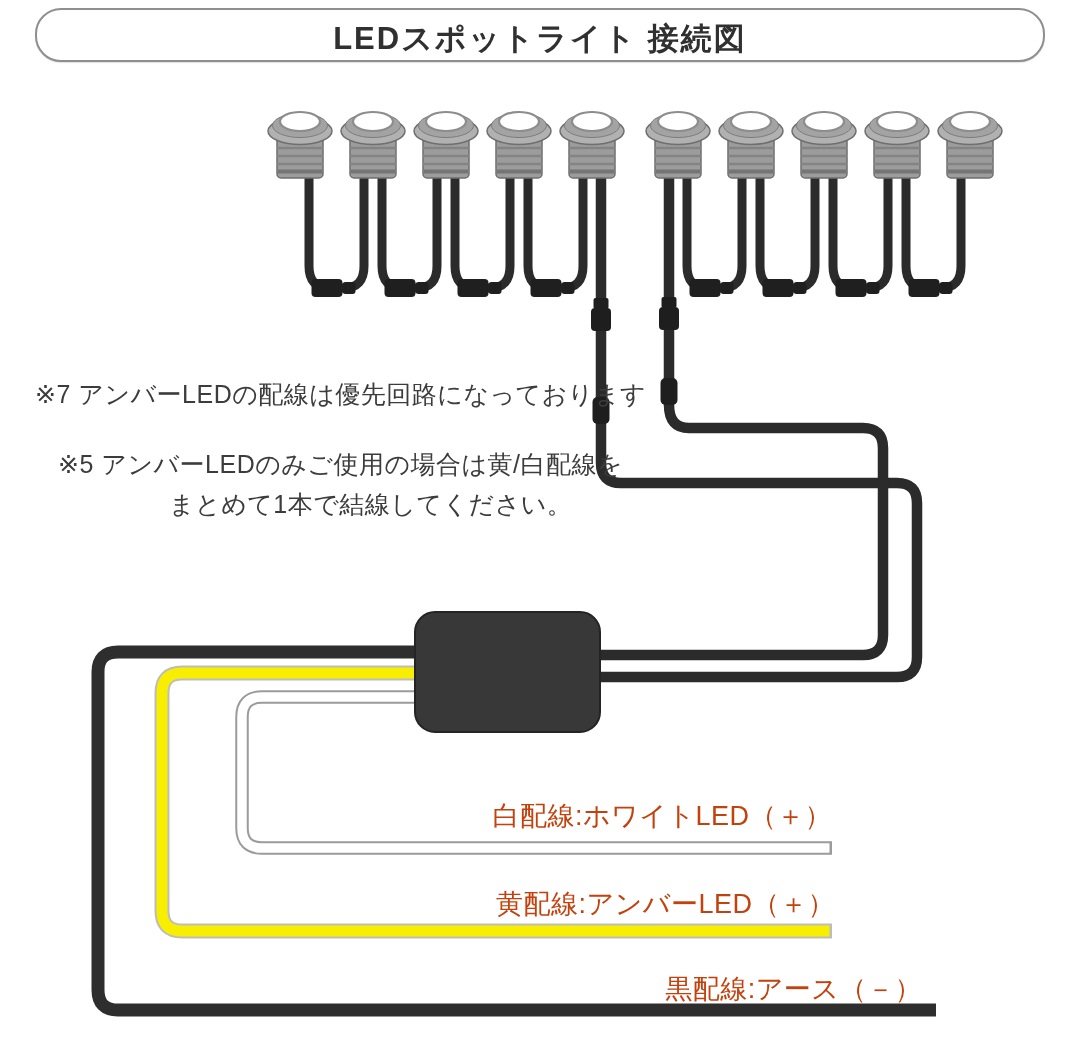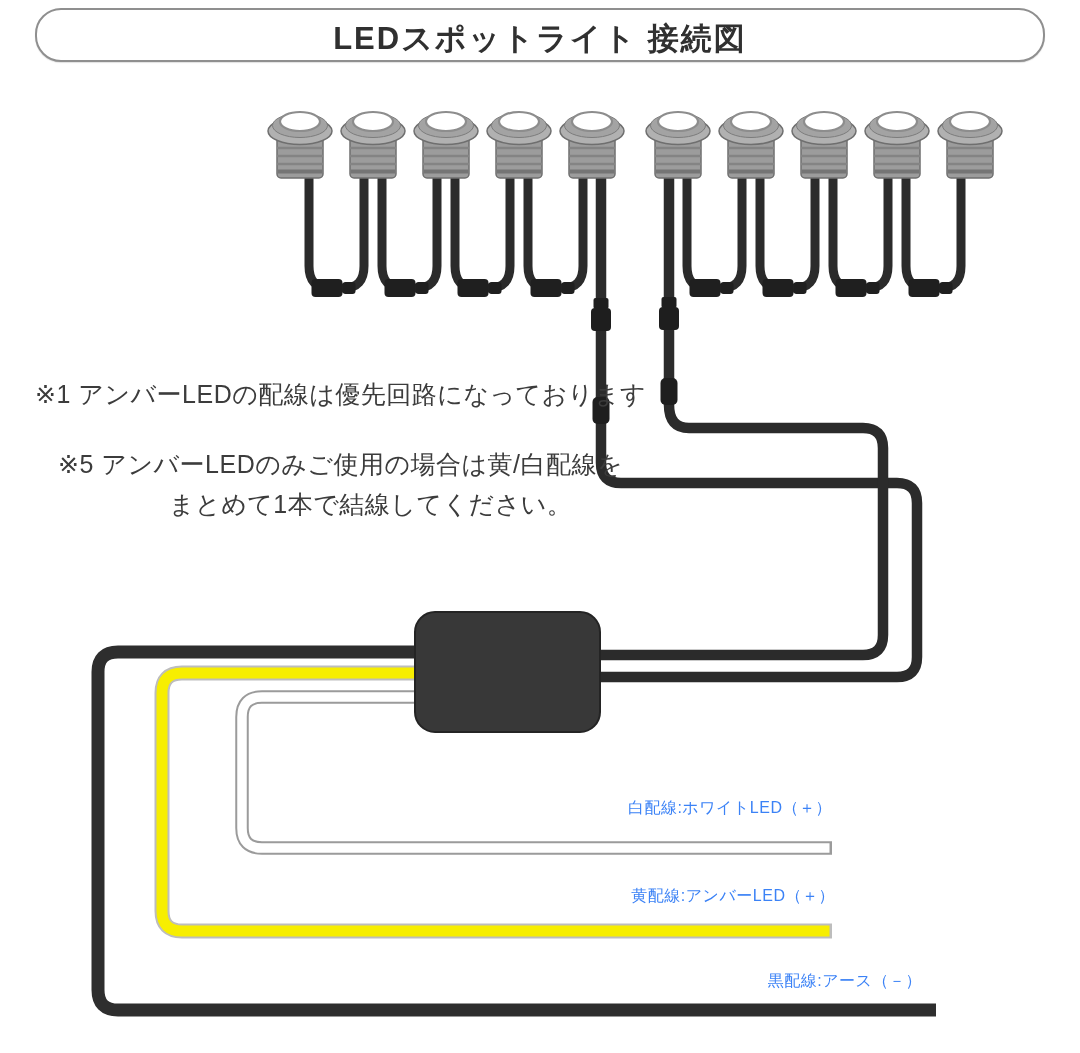--- a/index.html
+++ b/index.html
@@ -34,22 +34,22 @@
     color:#3c3c3c;
     font-weight:500;
     letter-spacing:0.5px;
     white-space:nowrap;
   }
   .note1{left:35px;top:378px;}
   .note2a{left:58px;top:448px;}
   .note2b{left:128px;top:488px;margin-left:41px;}
   .wire-label{
     position:absolute;
-    font-size:16px;
-    color:#3b82f6;
+    font-size:27px;
+    color:#c2410c;
     font-weight:500;
     letter-spacing:0.5px;
     white-space:nowrap;
   }
   .label-white{right:248px;top:798px;}
   .label-yellow{right:245px;top:886px;}
   .label-black{right:158px;top:971px;}
 </style>
 </head>
 <body>
@@ -178,21 +178,21 @@
       <ellipse cx="970" cy="125.5" rx="27.5" ry="12" fill="#a3a3a3" stroke="#7c7c7c" stroke-width="1"></ellipse>
       <ellipse cx="970" cy="121.5" rx="20" ry="9.5" fill="#ffffff" stroke="#8d8d8d" stroke-width="2.2"></ellipse>
     </g>
       </g>
     </svg>
 
   <div class="title-box">
     <span class="page-title">LEDスポットライト 接続図</span>
   </div>
 
-  <div class="note note1">※1 アンバーLEDの配線は優先回路になっております</div>
+  <div class="note note1">※7 アンバーLEDの配線は優先回路になっております</div>
   <div class="note note2a">※5 アンバーLEDのみご使用の場合は黄/白配線を</div>
   <div class="note note2b">まとめて1本で結線してください。</div>
 
   <div class="wire-label label-white">白配線:ホワイトLED（＋）</div>
   <div class="wire-label label-black">黒配線:アース（－）</div>
   <div class="wire-label label-yellow">黄配線:アンバーLED（＋）</div>
 
 </div>
 
 </body></html>

